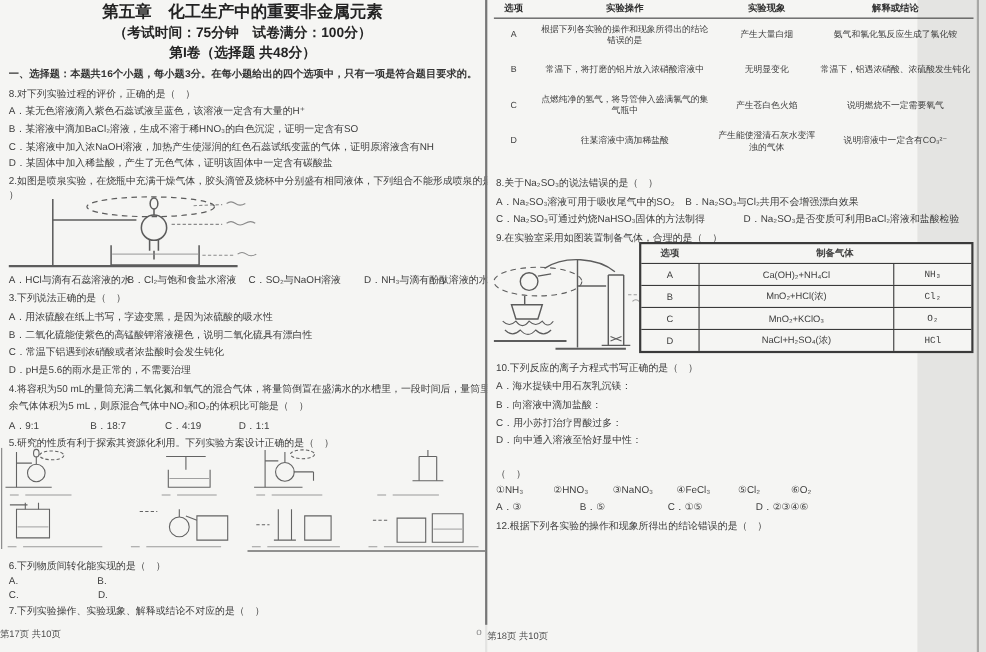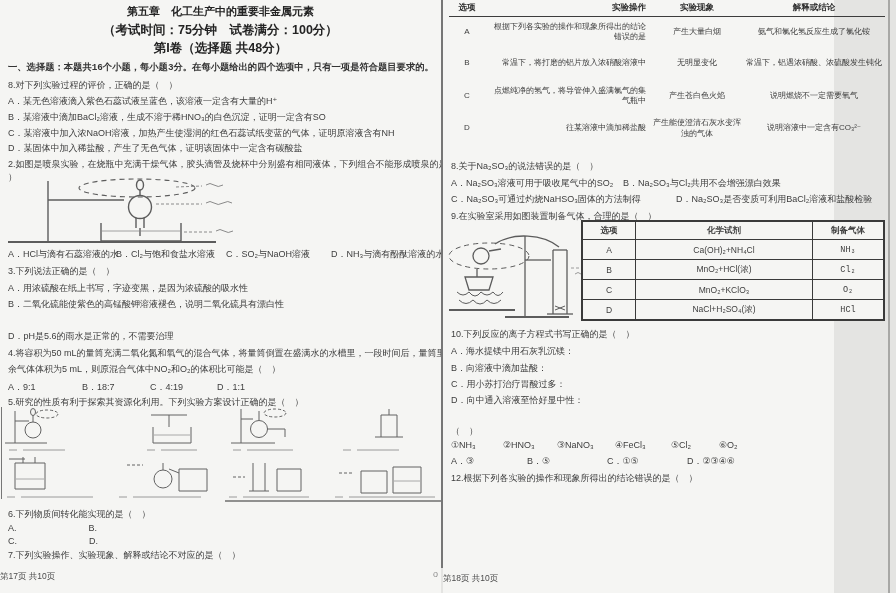--- a/index.html
+++ b/index.html
@@ -9,33 +9,33 @@
     font-family:"Liberation Sans","DejaVu Sans",sans-serif;
   }
   .pg{position:absolute;top:0;height:593px;background:#f5f5f3;color:#3d3d3d;filter:blur(.3px);}
   #pgL{left:0;width:441px;}
   #pgR{left:443px;width:391px;}
   .spine{position:absolute;left:441px;top:0;width:2px;height:568px;background:#767676;}
   .edgeR{position:absolute;left:888px;top:0;width:2px;height:593px;background:#a8a8a6;}
   .ln{position:absolute;left:8px;white-space:nowrap;font-size:9px;line-height:12px;}
   .c{left:0;width:100%;text-align:center;}
   .b{font-weight:bold;color:#232323;}
-  .t1{font-size:11px;}
+  .t1{font-size:15px;}
   .t2{font-size:12.5px;}
   .intro{font-weight:600;font-size:9.3px;color:#343434;font-family:Liberation Mono, monospace;}
   .abs{position:absolute;}
   .sp{position:absolute;white-space:nowrap;font-size:9px;}
   .foot{position:absolute;left:0;font-size:8.5px;color:#4c4c4c;}
   svg{display:block;}
   
   .t7{position:absolute;left:6px;top:2px;width:436px;font-size:8px;line-height:10.5px;}
   .t7h{display:flex;font-weight:600;color:#2e2e2e;border-bottom:1.6px solid #3c3c3c;padding-bottom:3px;font-size:8.5px;}
   .t7r{display:flex;align-items:center;}
   .cOpt{width:36px;text-align:center;flex:none;}
-  .cOp{width:156px;text-align:right;padding:0 5px;flex:none;white-space:normal;}
+  .cOp{width:156px;text-align:center;padding:0 5px;flex:none;white-space:normal;}
   .cPh{width:92px;text-align:center;flex:none;white-space:normal;}
   .cCo{width:142px;text-align:center;flex:none;white-space:normal;}
   .rA{min-height:31px;}.rB{min-height:31px;}.rC{min-height:35px;}.rD{min-height:30px;}
   
   .t9{position:absolute;left:138px;top:220px;width:300px;border:2px solid #3a3a3a;font-size:8.5px;background:#f5f5f3;}
   .t9r{display:flex;border-top:1.6px solid #3a3a3a;align-items:center;min-height:19px;}
   .t9r:first-child{border-top:none;min-height:17px;font-weight:600;}
   .t9c0{width:52px;text-align:center;flex:none;}
   .t9c1{width:176px;text-align:center;flex:none;border-left:1.6px solid #3a3a3a;border-right:1.6px solid #3a3a3a;align-self:stretch;display:flex;align-items:center;justify-content:center;}
   .t9c2{flex:1;text-align:center;font-family:Liberation Mono, monospace;}
@@ -90,20 +90,21 @@
   <div class="abs" style="top:248px;height:12px">
     <span class="sp" style="left:8px">A．HCl与滴有石蕊溶液的水</span>
     <span class="sp" style="left:116px">B．Cl₂与饱和食盐水溶液</span>
     <span class="sp" style="left:226px">C．SO₂与NaOH溶液</span>
     <span class="sp" style="left:331px">D．NH₃与滴有酚酞溶液的水</span>
   </div>
 
   <div class="ln" style="top:265px">3.下列说法正确的是（　）</div>
   <div class="ln" style="top:282px">A．用浓硫酸在纸上书写，字迹变黑，是因为浓硫酸的吸水性</div>
   <div class="ln" style="top:298px">B．二氧化硫能使紫色的高锰酸钾溶液褪色，说明二氧化硫具有漂白性</div>
+  <div class="ln" style="top:314px">C．常温下铝遇到浓硝酸或者浓盐酸时会发生钝化</div>
   <div class="ln" style="top:330px">D．pH是5.6的雨水是正常的，不需要治理</div>
 
   <div class="ln" style="top:347px">4.将容积为50 mL的量筒充满二氧化氮和氧气的混合气体，将量筒倒置在盛满水的水槽里，一段时间后，量筒里剩</div>
   <div class="ln" style="top:363px">余气体体积为5 mL，则原混合气体中NO₂和O₂的体积比可能是（　）</div>
   <div class="abs" style="top:381px;height:12px">
     <span class="sp" style="left:8px">A．9:1</span>
     <span class="sp" style="left:82px">B．18:7</span>
     <span class="sp" style="left:150px">C．4:19</span>
     <span class="sp" style="left:217px">D．1:1</span>
   </div>
@@ -269,21 +270,20 @@
       <g stroke="#9a9a9a" stroke-width="1" fill="none">
         <line x1="124" y1="38" x2="132" y2="38" stroke-dasharray="3 2"></line>
         <path d="M128 44 q3 -3 6 0"></path>
       </g>
     </svg>
   </div>
 
   <div class="t9">
     <div class="t9r">
       <div class="t9c0">选项</div>
-      <div class="t9c1">化学试剂</div>
       <div class="t9c2">制备气体</div>
     </div>
     <div class="t9r">
       <div class="t9c0">A</div>
       <div class="t9c1">Ca(OH)₂+NH₄Cl</div>
       <div class="t9c2">NH₃</div>
     </div>
     <div class="t9r">
       <div class="t9c0">B</div>
       <div class="t9c1">MnO₂+HCl(浓)</div>

